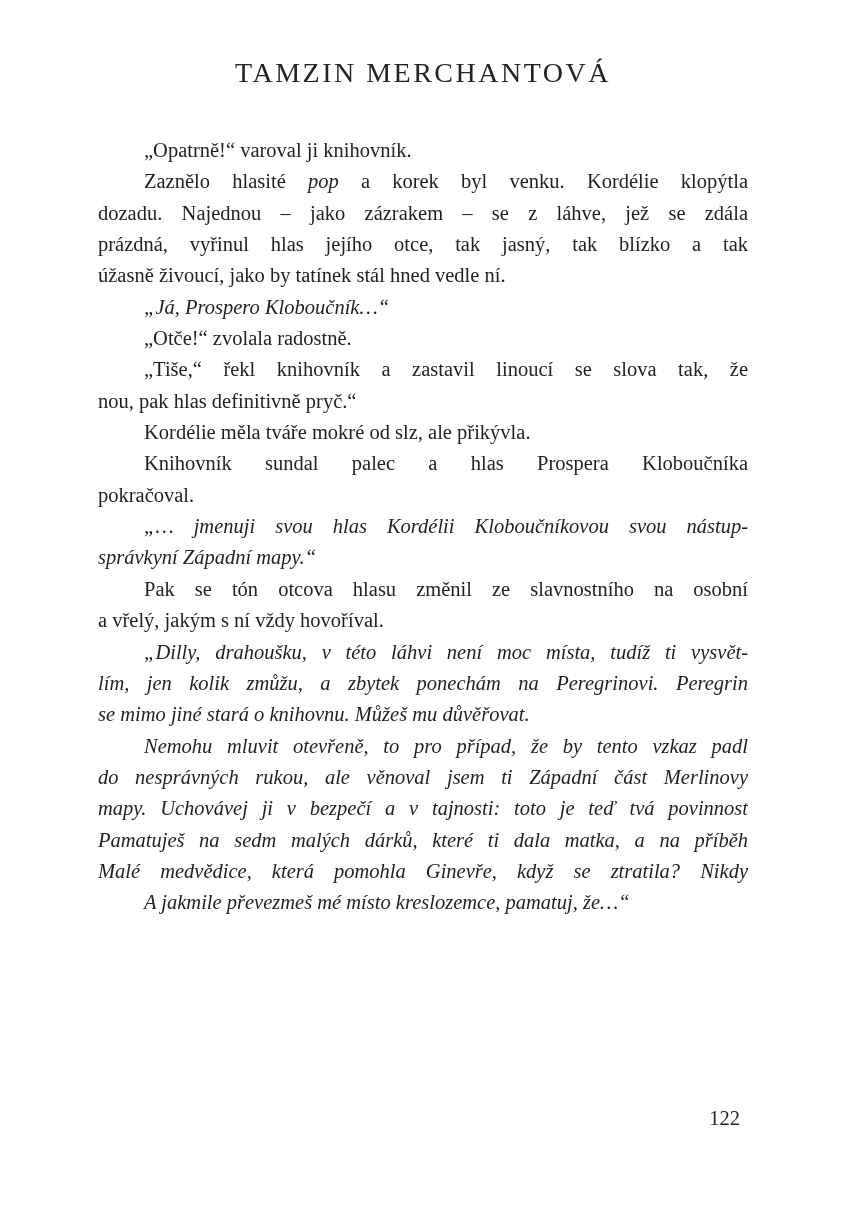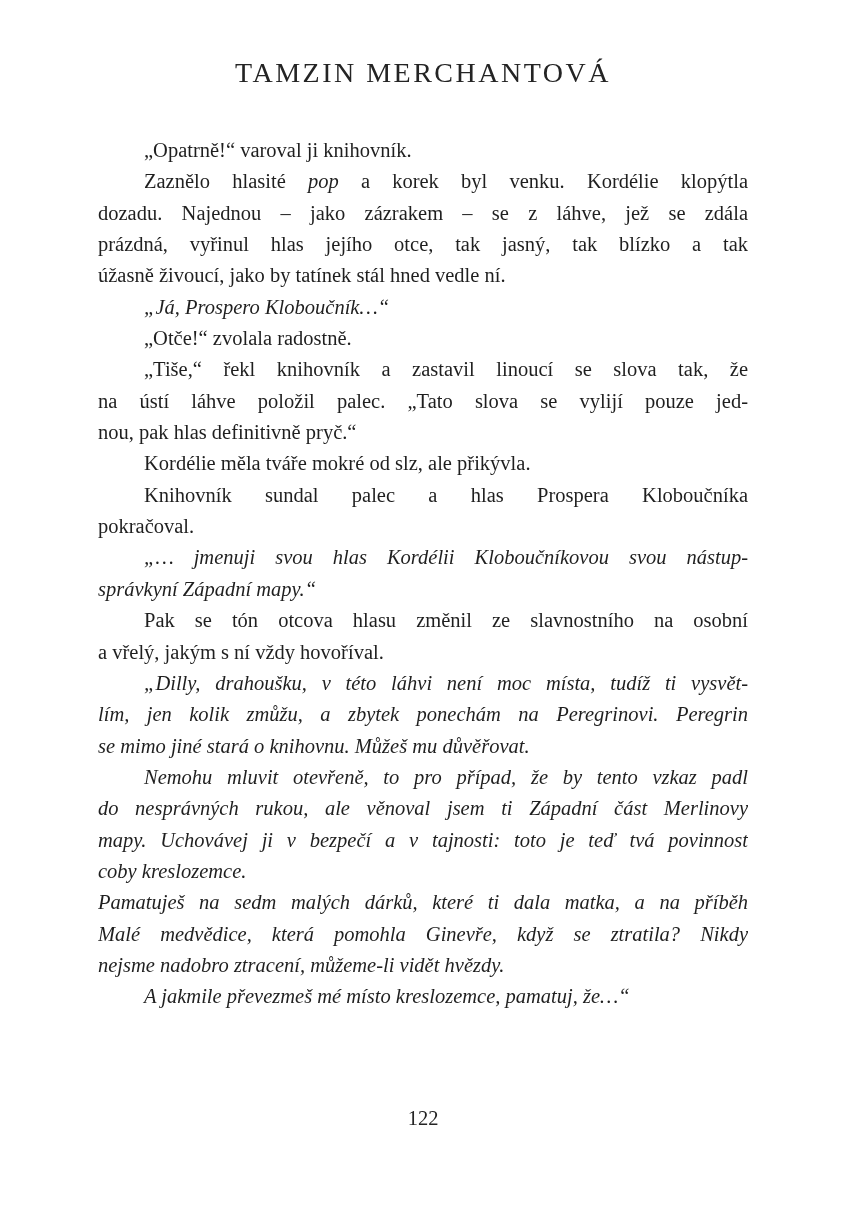--- a/index.html
+++ b/index.html
@@ -40,56 +40,53 @@
   .line.just {
     text-align: justify;
     text-align-last: justify;
     -moz-text-align-last: justify;
   }
   .line.indent { padding-left: 46px; }
   .italic { font-style: italic; }
   .page-number {
     position: absolute;
     top: 1107px;
-    left: 98px;
+    left: 90px;
     width: 650px;
-    text-align: center;
+    text-align: right;
     font-size: 20.5px;
     color: #242424;
   }
 </style>
 </head>
 <body>
 
 <header class="running-head">TAMZIN MERCHANTOVÁ</header>
 
 <main class="body-text">
     <div class="line indent"><span>„Opatrně!“ varoval ji knihovník.</span></div>
     <div class="line just indent"><span>Zaznělo hlasité </span><span class="italic">pop</span><span> a korek byl venku. Kordélie klopýtla</span></div>
     <div class="line just"><span>dozadu. Najednou – jako zázrakem – se z láhve, jež se zdála</span></div>
     <div class="line just"><span>prázdná, vyřinul hlas jejího otce, tak jasný, tak blízko a tak</span></div>
     <div class="line"><span>úžasně živoucí, jako by tatínek stál hned vedle ní.</span></div>
     <div class="line indent italic"><span>„Já, Prospero Kloboučník…“</span></div>
     <div class="line indent"><span>„Otče!“ zvolala radostně.</span></div>
     <div class="line just indent"><span>„Tiše,“ řekl knihovník a zastavil linoucí se slova tak, že</span></div>
-    <div class="line just"><span>na ústí láhve položil palec. „Tato slova se vylijí pouze jed-</span></div>
     <div class="line"><span>nou, pak hlas definitivně pryč.“</span></div>
     <div class="line indent"><span>Kordélie měla tváře mokré od slz, ale přikývla.</span></div>
     <div class="line just indent"><span>Knihovník sundal palec a hlas Prospera Kloboučníka</span></div>
     <div class="line"><span>pokračoval.</span></div>
     <div class="line just indent italic"><span>„… jmenuji svou hlas Kordélii Kloboučníkovou svou nástup-</span></div>
     <div class="line italic"><span>správkyní Západní mapy.“</span></div>
     <div class="line just indent"><span>Pak se tón otcova hlasu změnil ze slavnostního na osobní</span></div>
     <div class="line"><span>a vřelý, jakým s ní vždy hovoříval.</span></div>
     <div class="line just indent italic"><span>„Dilly, drahoušku, v této láhvi není moc místa, tudíž ti vysvět-</span></div>
     <div class="line just italic"><span>lím, jen kolik zmůžu, a zbytek ponechám na Peregrinovi. Peregrin</span></div>
     <div class="line italic"><span>se mimo jiné stará o knihovnu. Můžeš mu důvěřovat.</span></div>
     <div class="line just indent italic"><span>Nemohu mluvit otevřeně, to pro případ, že by tento vzkaz padl</span></div>
     <div class="line just italic"><span>do nesprávných rukou, ale věnoval jsem ti Západní část Merlinovy</span></div>
     <div class="line just italic"><span>mapy. Uchovávej ji v bezpečí a v tajnosti: toto je teď tvá povinnost</span></div>
-    <div class="line italic"><span>coby kreslozemce.</span></div>
     <div class="line just italic"><span>Pamatuješ na sedm malých dárků, které ti dala matka, a na příběh</span></div>
     <div class="line just italic"><span>Malé medvědice, která pomohla Ginevře, když se ztratila? Nikdy</span></div>
-    <div class="line italic"><span>nejsme nadobro ztracení, můžeme-li vidět hvězdy.</span></div>
     <div class="line indent italic"><span>A jakmile převezmeš mé místo kreslozemce, pamatuj, že…“</span></div>
   </main>
 
 <footer class="page-number">122</footer>
 
 </body></html>

